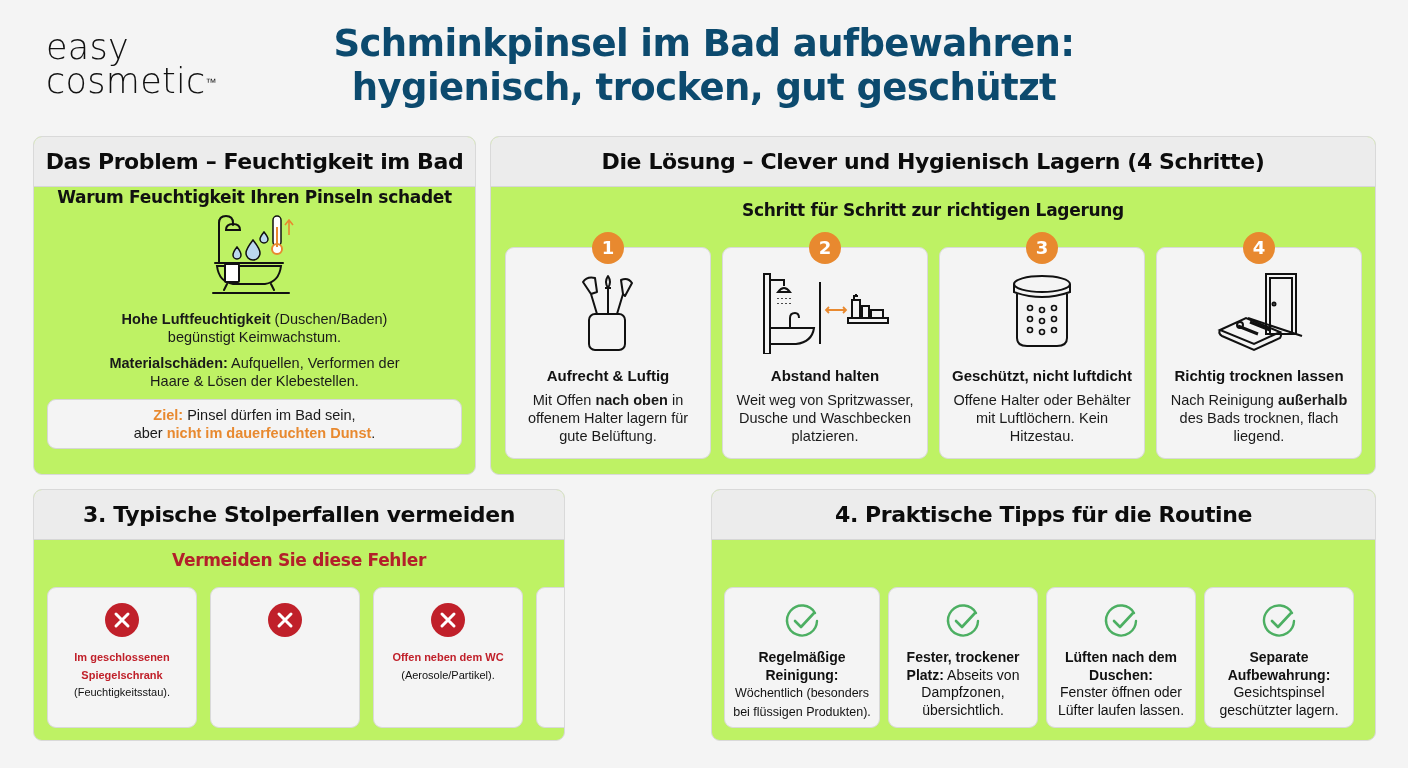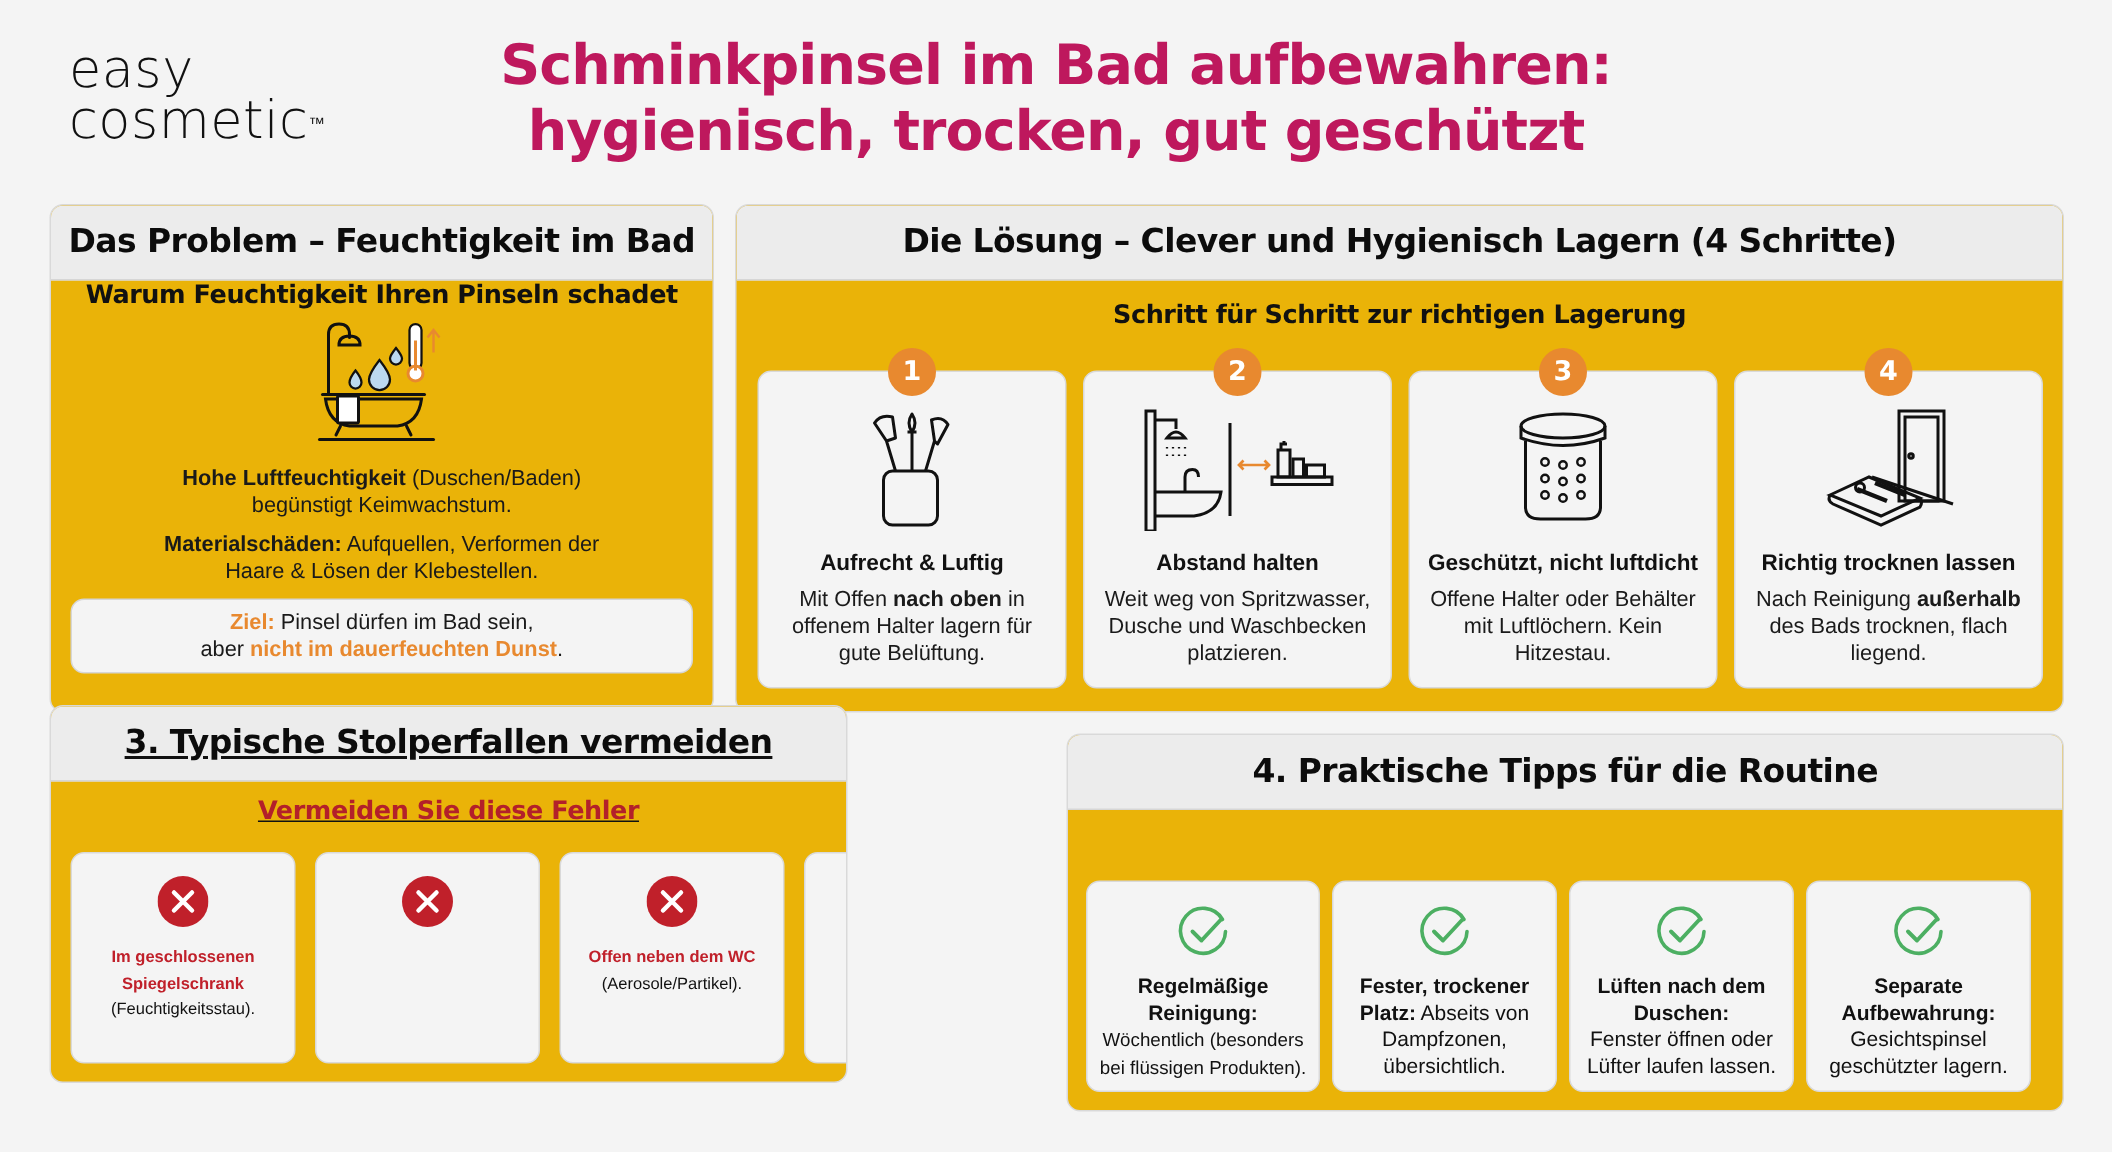--- a/index.html
+++ b/index.html
@@ -14,24 +14,24 @@
     position: absolute; left: 46px; top: 30px;
     font-family: "DejaVu Sans", sans-serif;
     font-size: 35px; line-height: 34px; color: #111; font-weight: 300;
     letter-spacing: 0.3px;
   }
   .logo .tm { font-size: 11px; vertical-align: top; position: relative; top: 2px; }
   .main-title {
     position: absolute; left: 300px; top: 22px; width: 808px;
     text-align: center; font-family: "DejaVu Sans", sans-serif;
     font-weight: 700; font-size: 37px; line-height: 44px; letter-spacing: -0.6px;
-    color: #be185d;
+    color: #0c4a6e;
   }
   .panel {
-    position: absolute; background: #eab308; border: 1.5px solid #d9d9d9;
+    position: absolute; background: #bef264; border: 1.5px solid #d9d9d9;
     border-radius: 9px; overflow: hidden;
   }
   .panel-head {
     background: #ececec; border-bottom: 1.5px solid #d6d6d6; height: 50px;
     display: flex; align-items: center; justify-content: center;
     font-family: "DejaVu Sans", sans-serif; font-weight: 700; font-size: 22px;
     letter-spacing: -0.4px; color: #0c0c0c;
   }
   .subtitle {
     text-align: center; font-family: "DejaVu Sans", sans-serif;
@@ -58,21 +58,21 @@
   }
   .badge {
     position: absolute; left: 50%; top: -16px; transform: translateX(-50%);
     width: 32px; height: 32px; border-radius: 50%; background: #e8892f;
     color: #fff; font-weight: 700; font-size: 18px; line-height: 32px;
     font-family: "DejaVu Sans", sans-serif;
   }
   .step svg { position: absolute; left: 50%; transform: translateX(-50%); top: 22px; }
   .step .st { position: absolute; top: 119px; left: 0; right: 0; font-weight: 700; font-size: 15px; color: #111; }
   .step .sd { position: absolute; top: 143px; left: 6px; right: 6px; font-size: 14.5px; line-height: 18px; color: #1a1a1a; }
-  .p3 { left: 33px; top: 470px; width: 532px; height: 252px; text-decoration: underline; }
+  .p3 { left: 33px; top: 489px; width: 532px; height: 252px; }
   .p4 { left: 711px; top: 489px; width: 665px; height: 252px; }
   .p3 .subtitle, .p4 .subtitle { margin-top: 10px; }
   .red-title { color: #b3202a; }
   .cards { position: absolute; top: 97px; display: flex; gap: 13px; }
   .p3 .cards { left: 13px; }
   .p4 .cards { left: 12px; gap: 8px; }
   .card {
     width: 150px; height: 141px; background: #f4f4f4; border: 1.5px solid #d9d9d9;
     border-radius: 9px; text-align: center; position: relative;
   }

